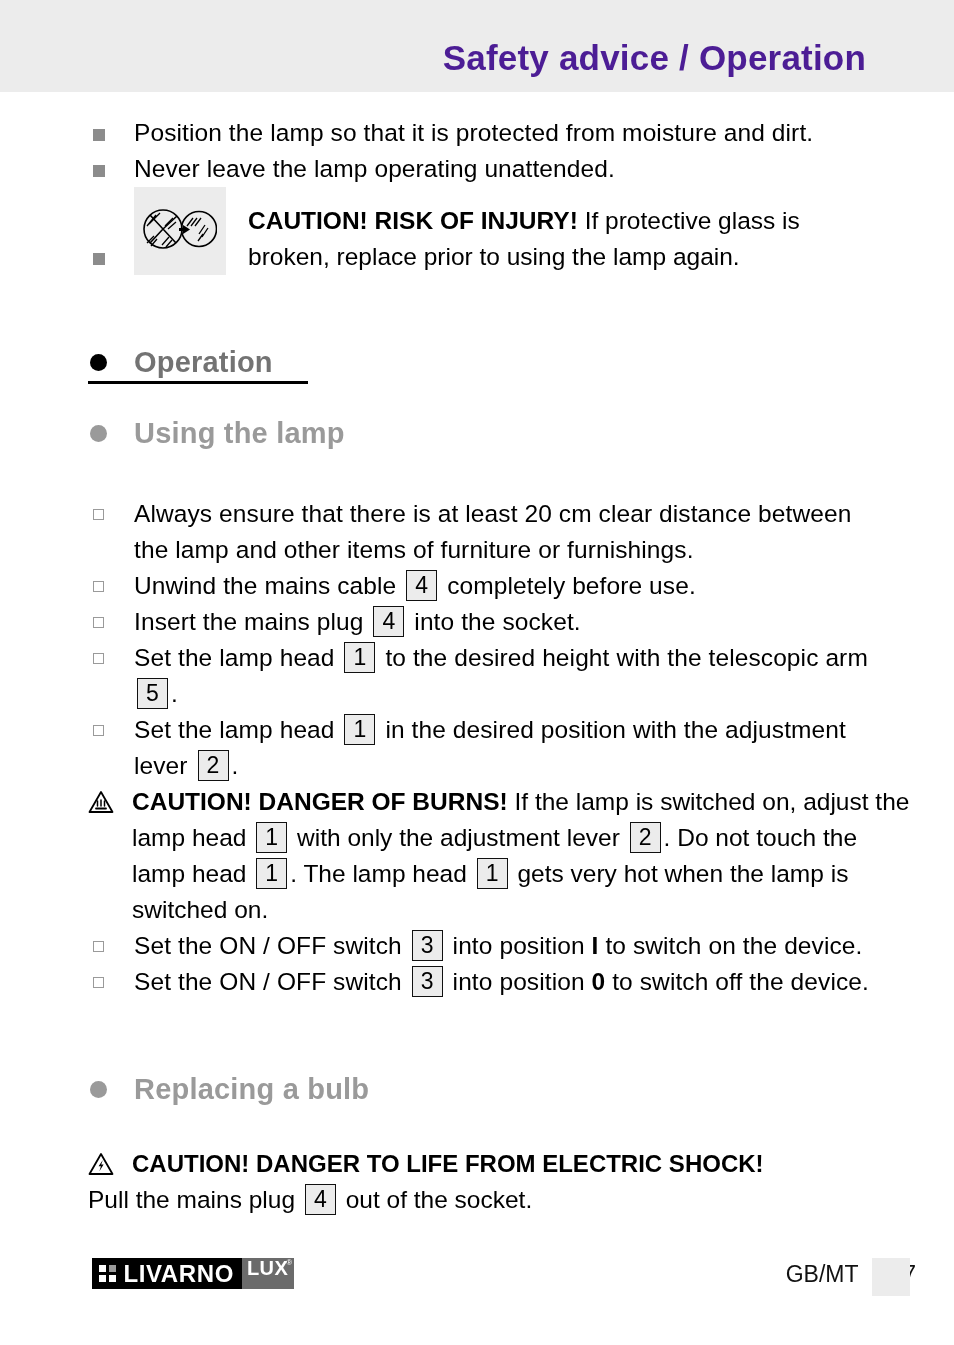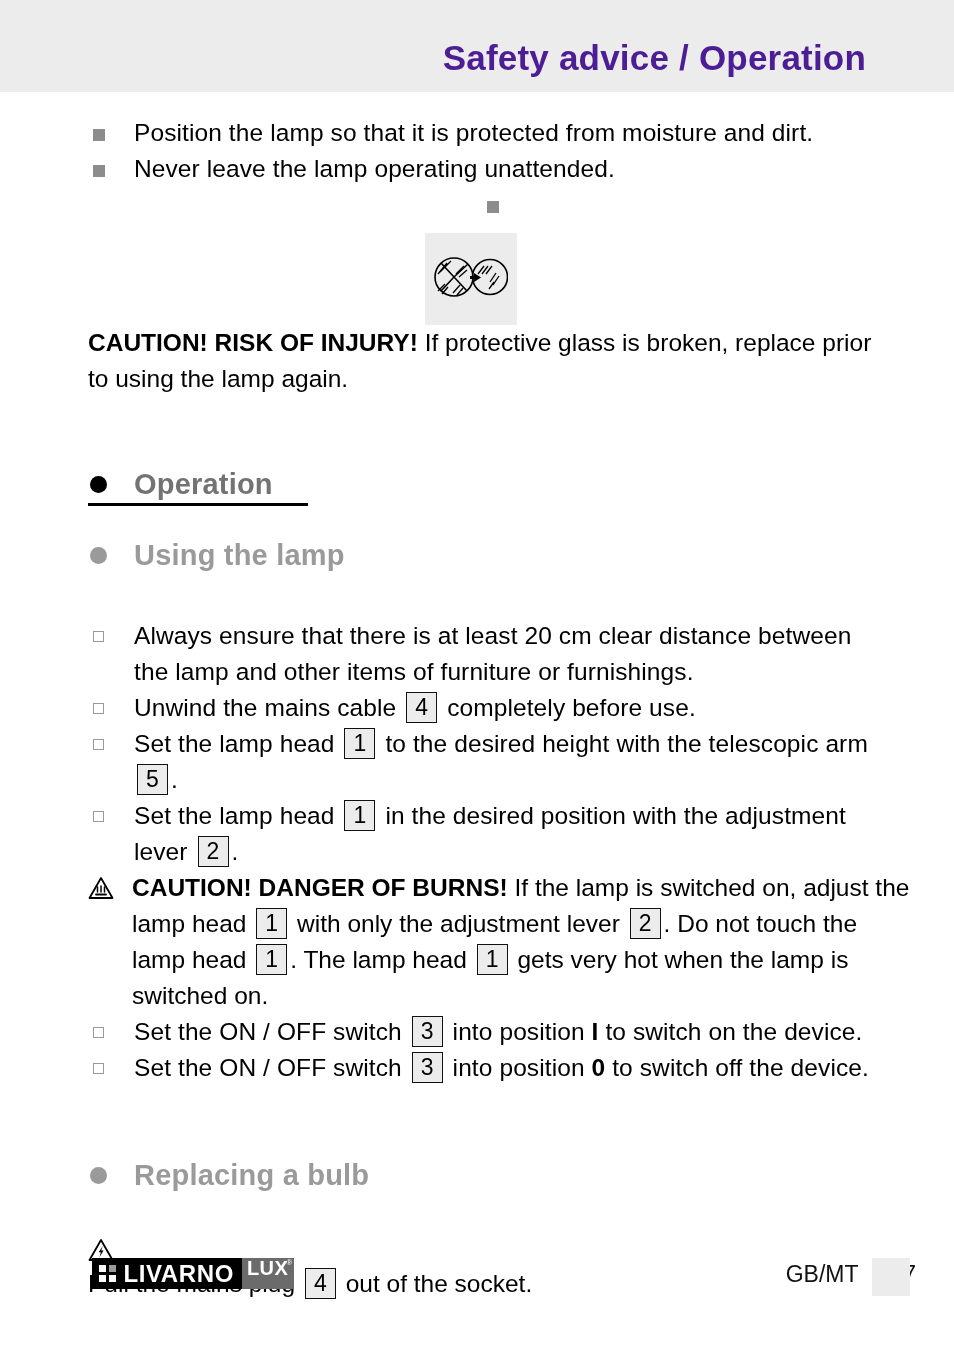--- a/index.html
+++ b/index.html
@@ -96,21 +96,21 @@
     font-size: 23px;
     line-height: 26px;
     text-align: center;
     vertical-align: 1px;
     font-family: "Liberation Sans", sans-serif;
   }
 
   .b { font-weight: 700; }
 
   
-  .picto-row { align-items: center; flex-direction: column; }
+  .picto-row { align-items: flex-end; }
   .picto-box {
     flex: 0 0 92px;
     width: 92px;
     height: 88px;
     background: #ececec;
     margin-right: 22px;
     display: flex;
     align-items: center;
     justify-content: center;
   }
@@ -362,20 +362,26 @@
       <span class="marker">
           <i class="bullet-square-hollow"></i>
         </span>
       <span class="body">Always ensure that there is at least 20 cm clear distance between the lamp and other items of furniture or furnishings.</span>
     </div>
     <div class="row">
       <span class="marker">
           <i class="bullet-square-hollow"></i>
         </span>
       <span class="body">Unwind the mains cable <span class="refbox">4</span> completely before use.</span>
+    </div>
+    <div class="row">
+      <span class="marker">
+          <i class="bullet-square-hollow"></i>
+        </span>
+      <span class="body">Insert the mains plug <span class="refbox">4</span> into the socket.</span>
     </div>
     <div class="row">
       <span class="marker">
           <i class="bullet-square-hollow"></i>
         </span>
       <span class="body">Set the lamp head <span class="refbox">1</span> to the desired height with the telescopic arm <span class="refbox">5</span>.</span>
     </div>
     <div class="row">
       <span class="marker">
           <i class="bullet-square-hollow"></i>
@@ -425,20 +431,21 @@
 
   <div style="height:38px"></div>
 
   <div class="warn-row">
     <span class="warn-ico">
       <svg width="26" height="24" viewBox="0 0 26 24" aria-hidden="true">
         <polygon points="13,2 24.5,22 1.5,22" fill="none" stroke="#000" stroke-width="1.8" stroke-linejoin="round"></polygon>
         <polygon points="14.8,8 10.6,14.2 12.9,14.2 11.4,19.2 15.6,12.6 13.2,12.6" fill="#000"></polygon>
       </svg>
     </span>
+    <span class="warn-body b" style="font-size:24px;">CAUTION! DANGER TO LIFE FROM ELECTRIC SHOCK!</span>
   </div>
 
   <div class="plain-block">Pull the mains plug <span class="refbox">4</span> out of the socket.</div>
 
 </div>
 
 <div class="footer">
   <div class="logo">
     <div class="logo-main">
       <span class="logo-grid">

